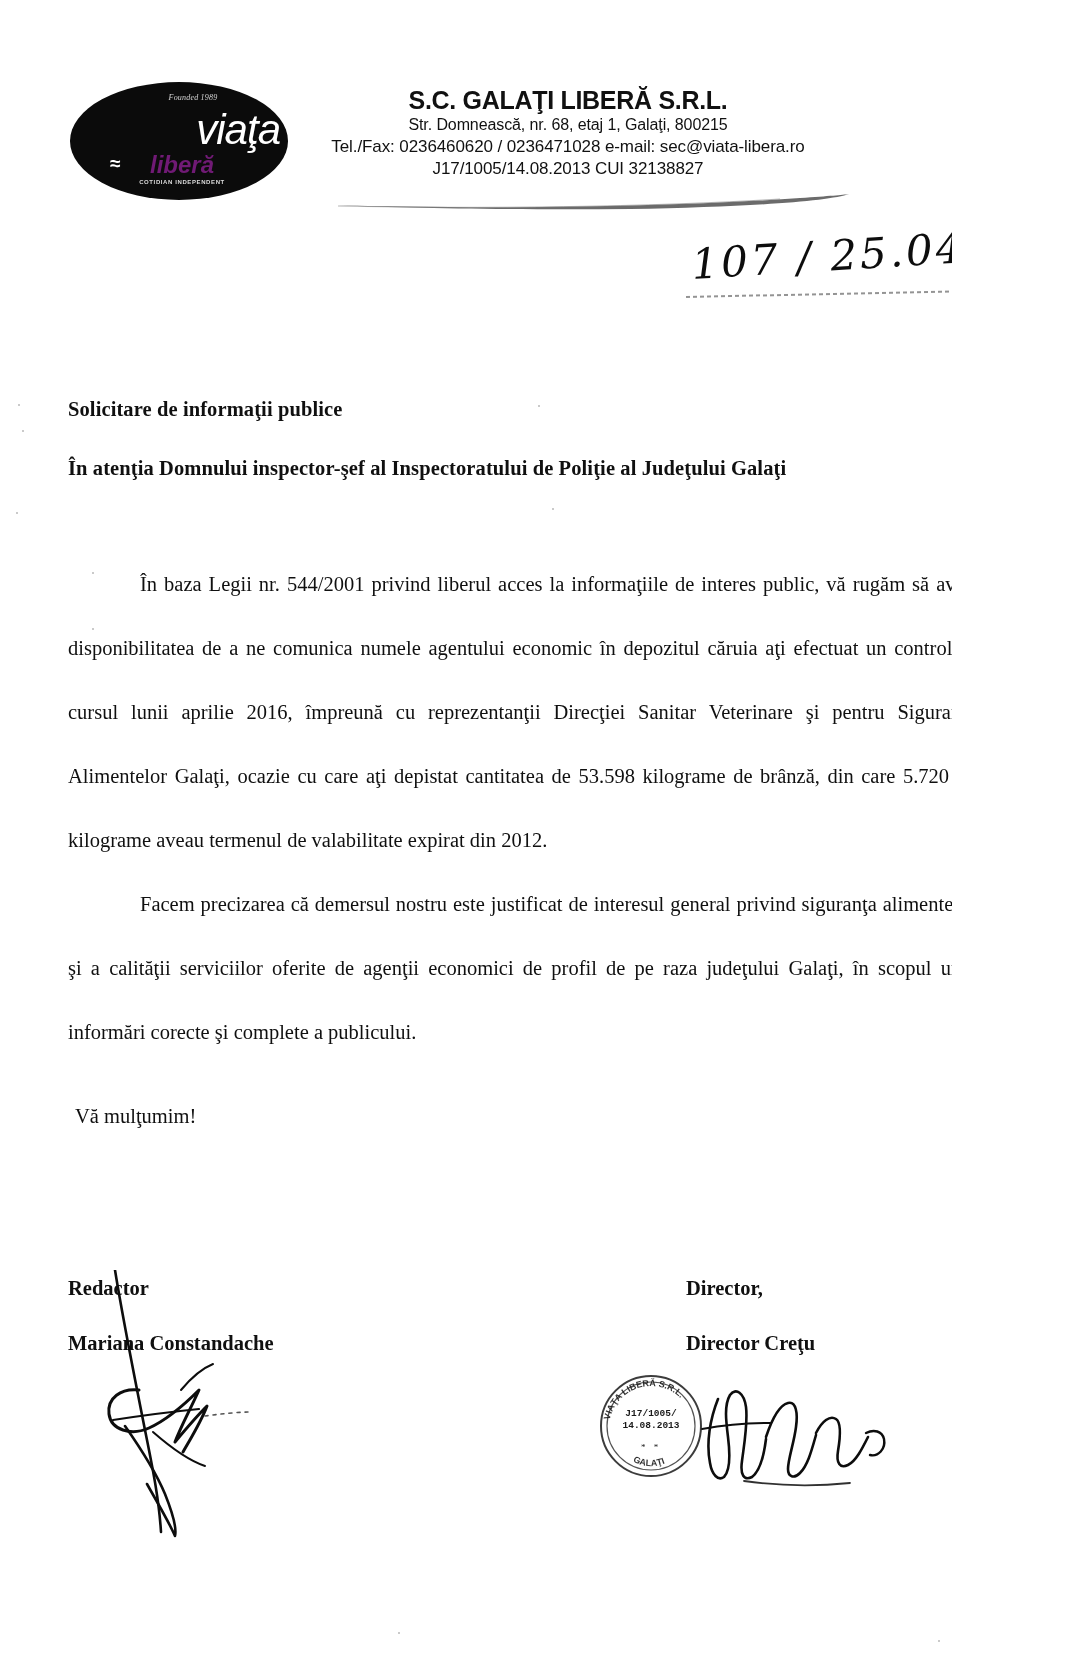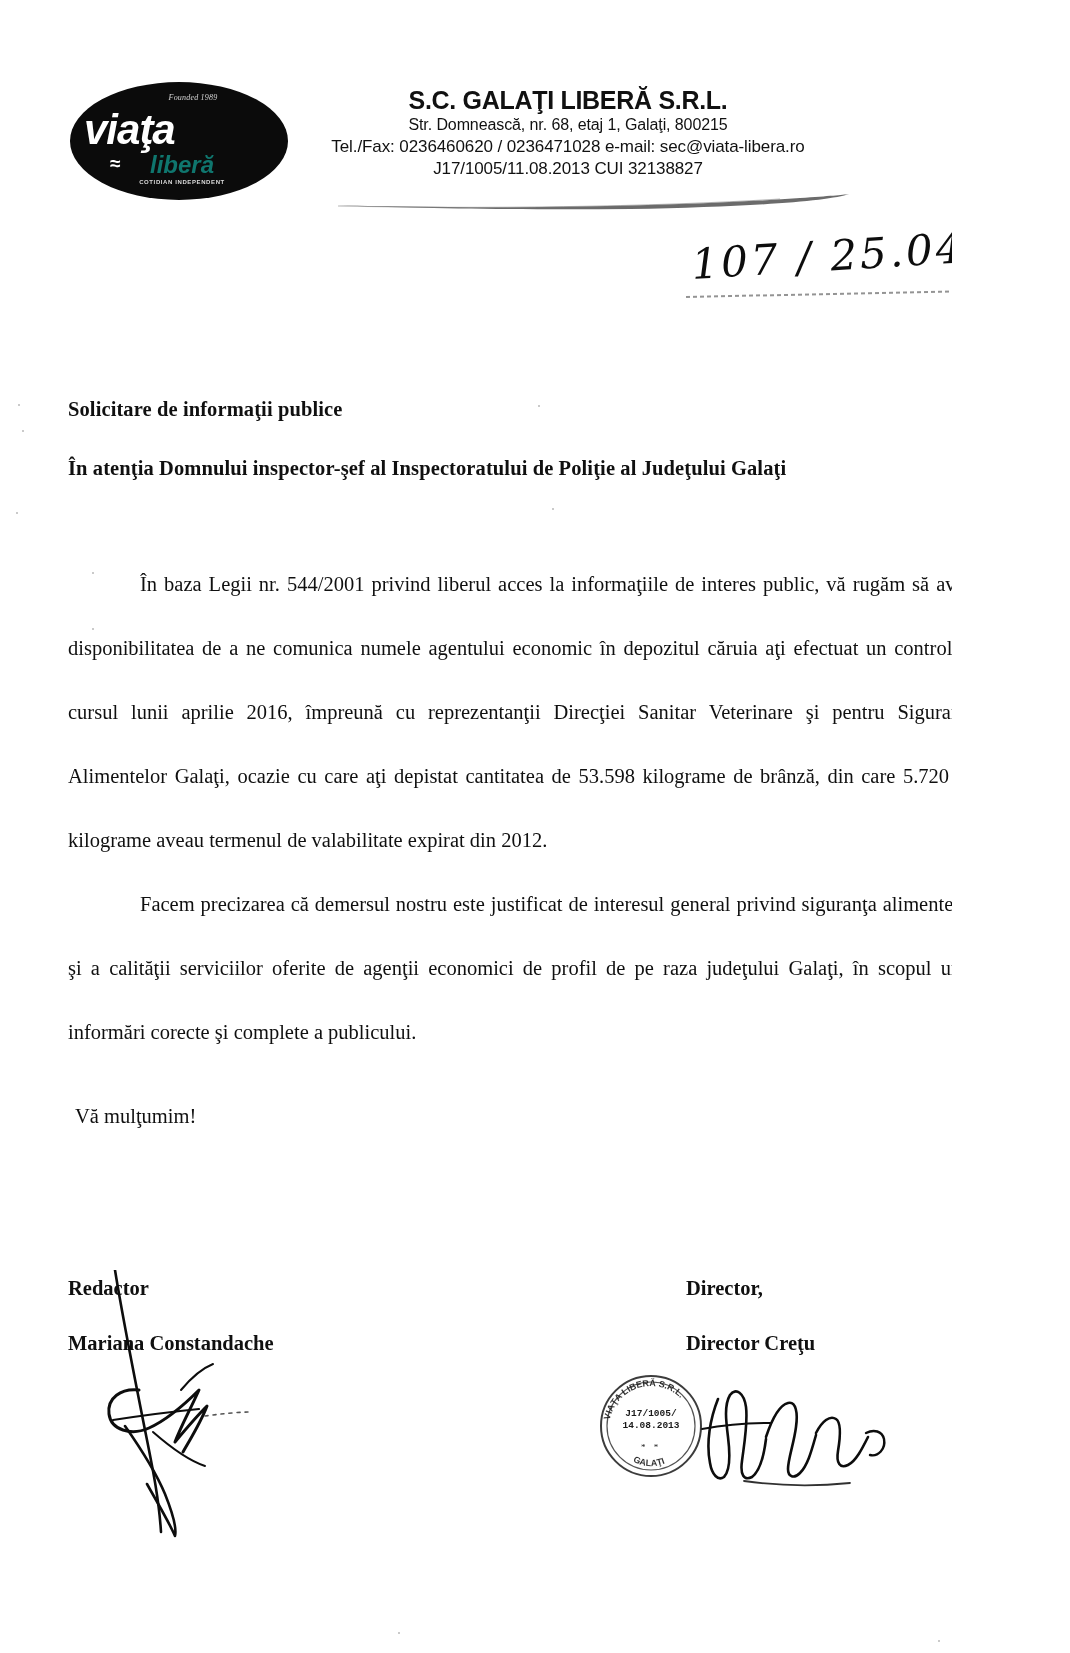--- a/index.html
+++ b/index.html
@@ -53,36 +53,36 @@
     font-style: italic;
     line-height: 8px;
     letter-spacing: .2px;
     opacity: .85;
   }
   .logo-main {
     position: absolute;
     left: 14px;
     top: 26px;
     width: 196px;
-    text-align: left;
+    text-align: right;
     color: #ffffff;
     font-family: "Liberation Sans", sans-serif;
     font-size: 42px;
-    font-weight: bold;
+    font-weight: normal;
     font-style: italic;
     letter-spacing: -1px;
     line-height: 44px;
   }
   .logo-sub {
     position: absolute;
     left: 14px;
     top: 70px;
     width: 196px;
     text-align: center;
-    color: #0f766e;
+    color: #701a75;
     font-family: "Liberation Sans", sans-serif;
     font-size: 24px;
     font-weight: bold;
     font-style: italic;
     letter-spacing: 0px;
     line-height: 25px;
   }
   .logo-tilde {
     position: absolute;
     left: 40px;
@@ -275,21 +275,21 @@
       <div class="logo-main">viaţa</div>
       <div class="logo-tilde">≈</div>
       <div class="logo-sub">liberă</div>
       <div class="logo-tagline">COTIDIAN INDEPENDENT</div>
     </div>
 
     <div class="company-block">
       <div class="company-name">S.C. GALAŢI LIBERĂ S.R.L.</div>
       <div class="company-line">Str. Domnească, nr. 68, etaj 1, Galaţi, 800215</div>
       <div class="company-line small">Tel./Fax: 0236460620 / 0236471028 e-mail: sec@viata-libera.ro</div>
-      <div class="company-line small">J17/1005/11.08.2013   CUI 32138827</div>
+      <div class="company-line small">J17/1005/14.08.2013   CUI 32138827</div>
     </div>
 
     <svg class="swoosh" viewBox="0 0 520 16">
       <path d="M0,11 C140,15 330,14 470,4 C500,2 512,1 519,0 C500,7 420,13 300,15 C180,16 70,14 0,11 Z" fill="#3a3a3a" opacity="0.75"></path>
       <path d="M8,12 C150,15 320,13 450,5" stroke="#888" stroke-width="1" fill="none" opacity="0.6"></path>
     </svg>
   </div>
 
   <div class="handwriting reg-number">107 / 25.04.2016</div>
   <div class="reg-underline"></div>

